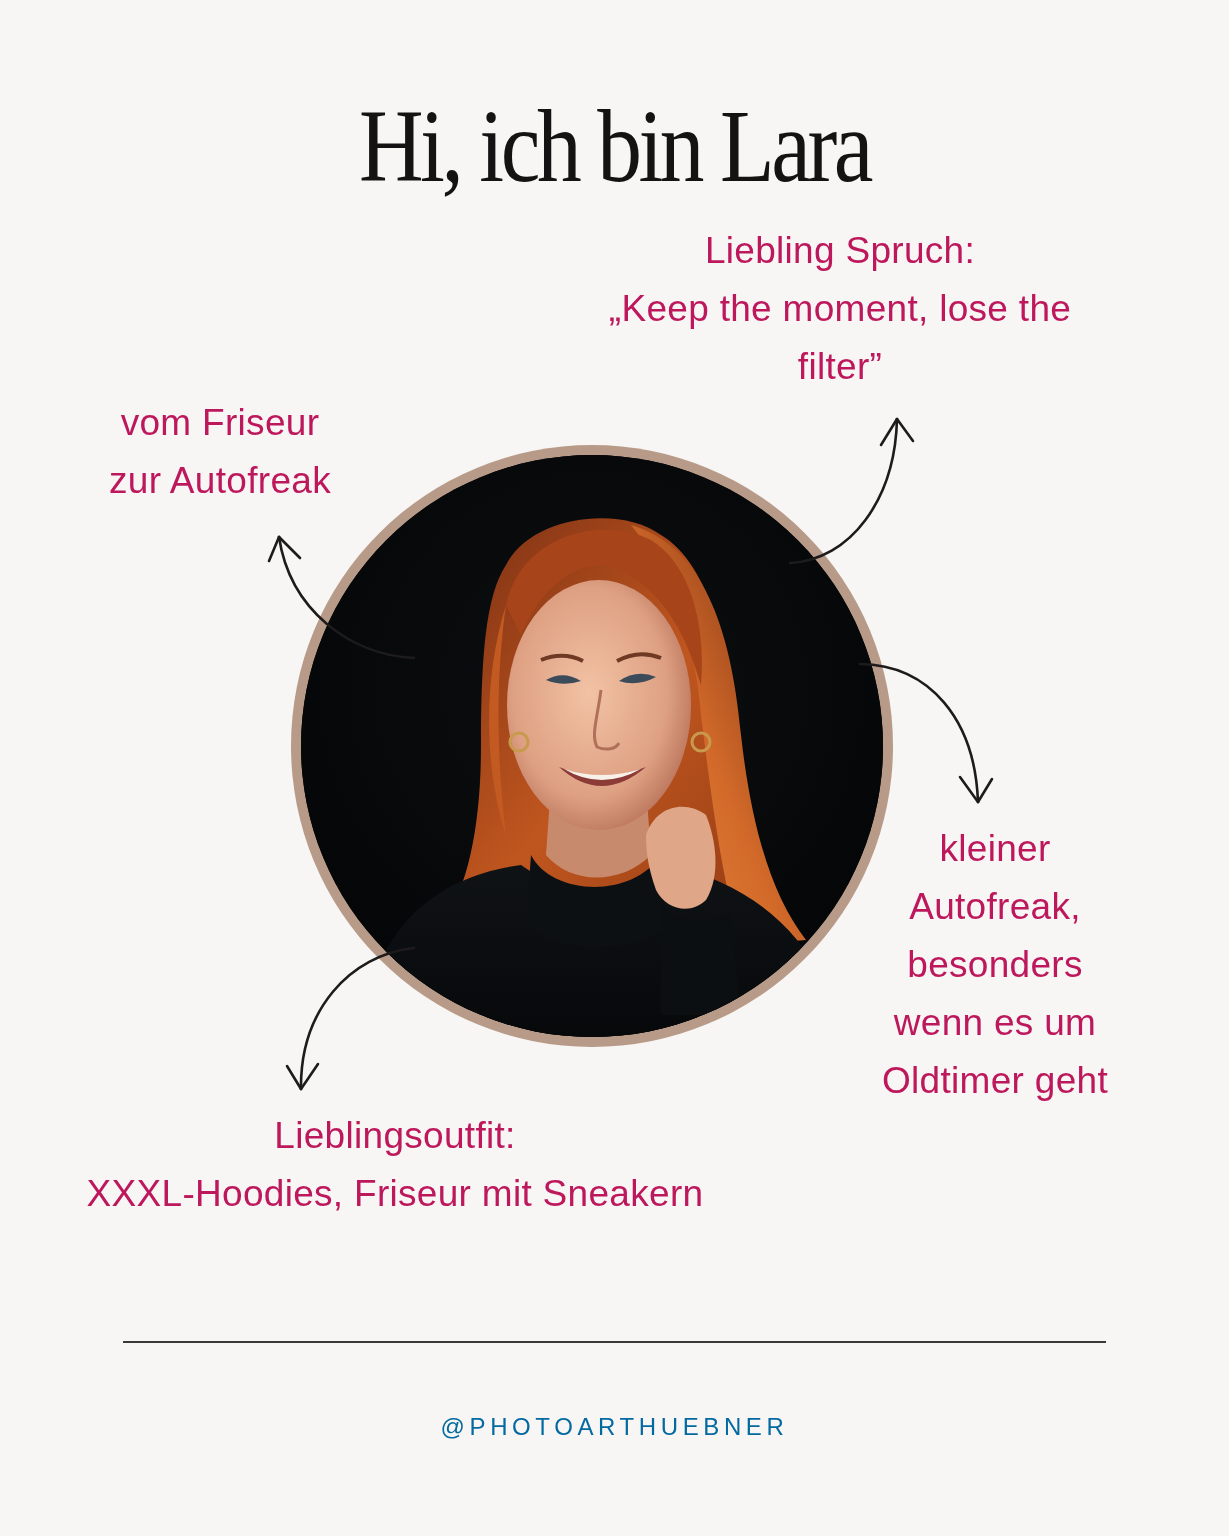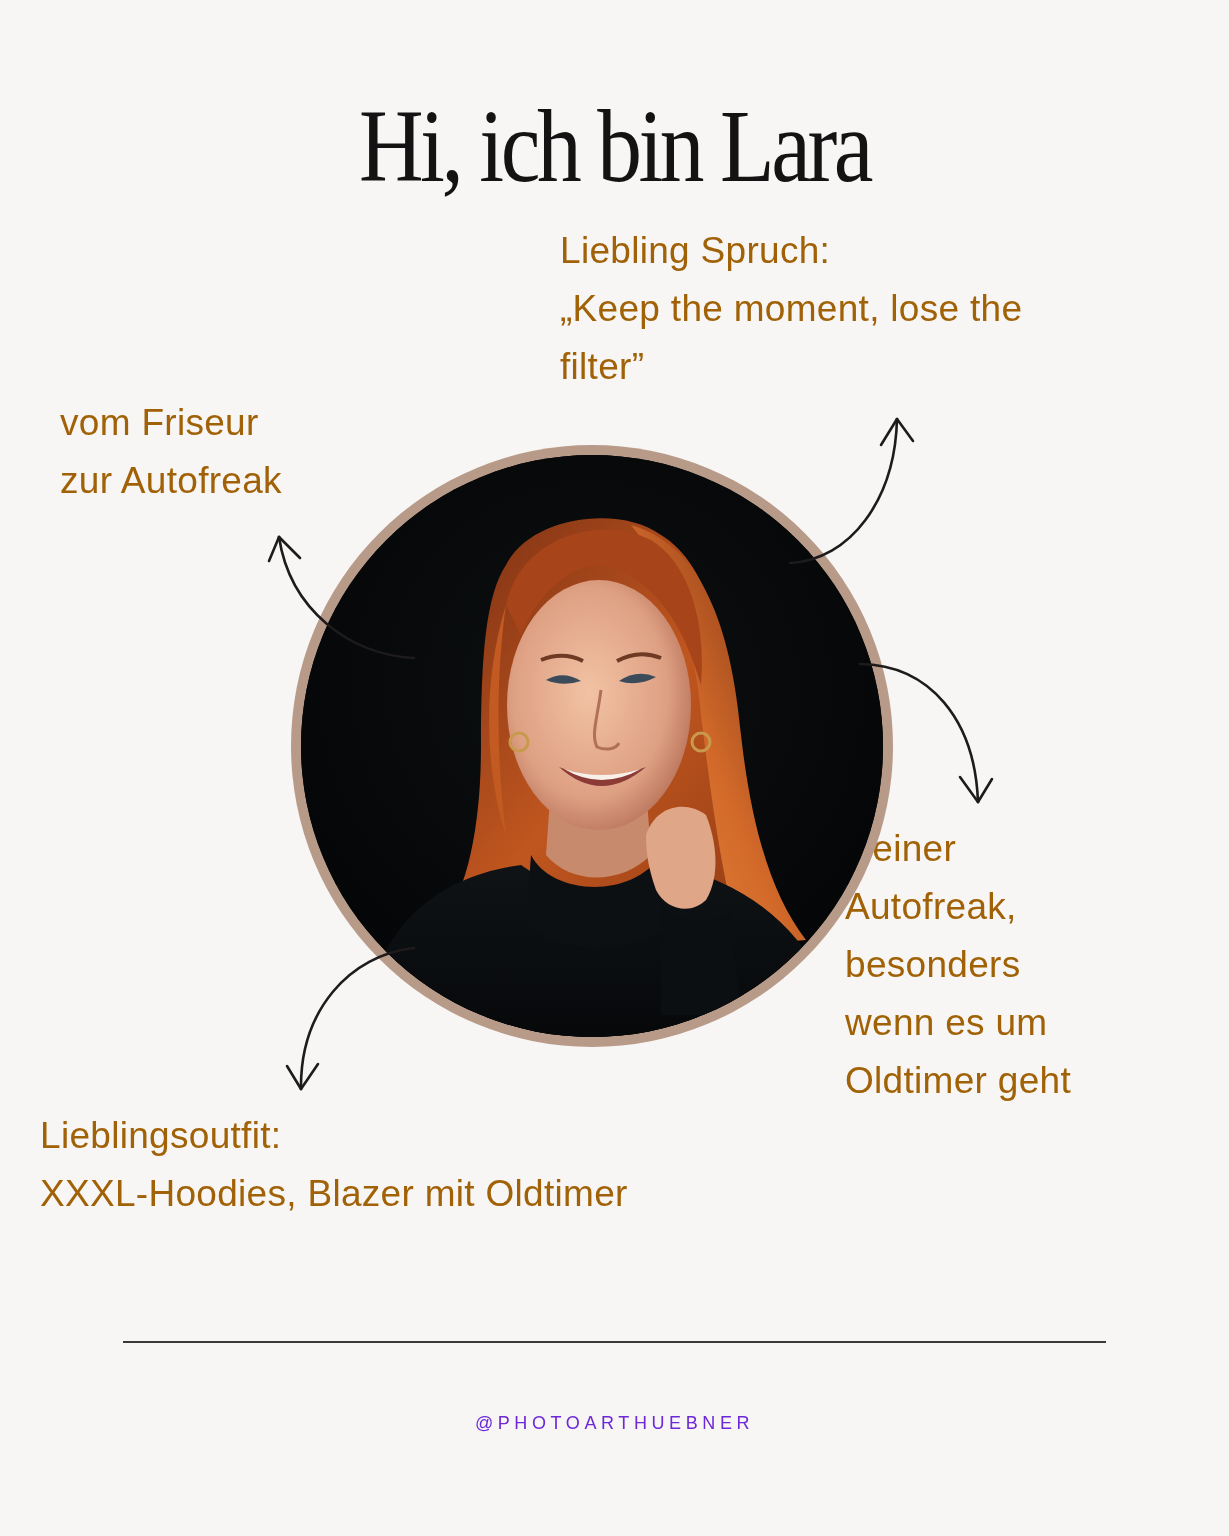--- a/index.html
+++ b/index.html
@@ -26,25 +26,25 @@
       font-size: 104px;
       line-height: 120px;
       letter-spacing: -4px;
       color: #141212;
       transform: scaleX(0.86);
       transform-origin: 50% 50%;
       margin: 0;
     }
     .note {
       position: absolute;
-      text-align: left;
+      text-align: center;
       font-size: 37px;
       line-height: 58px;
       letter-spacing: 0.3px;
-      color: #a16207;
+      color: #be185d;
       white-space: pre-line;
       margin: 0;
     }
     .note-quote { left: 560px; width: 560px; top: 222px; }
     .note-career { left: 60px; width: 320px; top: 394px; }
     .note-cars { left: 845px; width: 300px; top: 820px; }
     .note-outfit { left: 40px; width: 710px; top: 1107px; }
 
     .portrait {
       position: absolute;
@@ -83,43 +83,43 @@
       width: 983px;
       height: 0;
       border-top: 2px solid #3a3838;
     }
     .handle {
       position: absolute;
       left: 0;
       width: 1229px;
       top: 1413px;
       text-align: center;
-      font-size: 18px;
+      font-size: 24px;
       letter-spacing: 4.6px;
-      color: #6d28d9;
+      color: #0369a1;
       margin: 0;
     }
   </style>
 </head>
 <body>
 
 <h1 class="title">Hi, ich bin Lara</h1>
 
 <p class="note note-quote">Liebling Spruch:
 „Keep the moment, lose the
 filter”</p>
 <p class="note note-career">vom Friseur
 zur Autofreak</p>
 <p class="note note-cars">kleiner
 Autofreak,
 besonders
 wenn es um
 Oldtimer geht</p>
 <p class="note note-outfit">Lieblingsoutfit:
-XXXL-Hoodies, Blazer mit Oldtimer</p>
+XXXL-Hoodies, Friseur mit Sneakern</p>
 
 <div class="portrait">
   <div class="portrait-inner" title="Portrait of Lara, smiling woman with red hair in a black turtleneck against a dark background">
     <svg width="582" height="582" viewBox="0 0 582 582" xmlns="http://www.w3.org/2000/svg">
       <defs>
         <radialGradient id="bg" cx="50%" cy="40%" r="70%">
           <stop offset="0%" stop-color="#0c0f11"></stop>
           <stop offset="100%" stop-color="#030405"></stop>
         </radialGradient>
         <linearGradient id="hairL" x1="0" y1="0" x2="1" y2="1">

